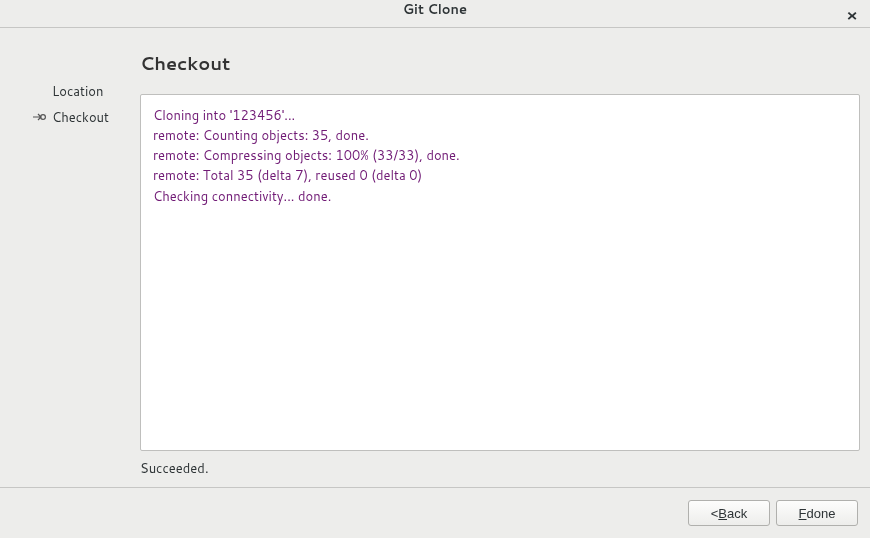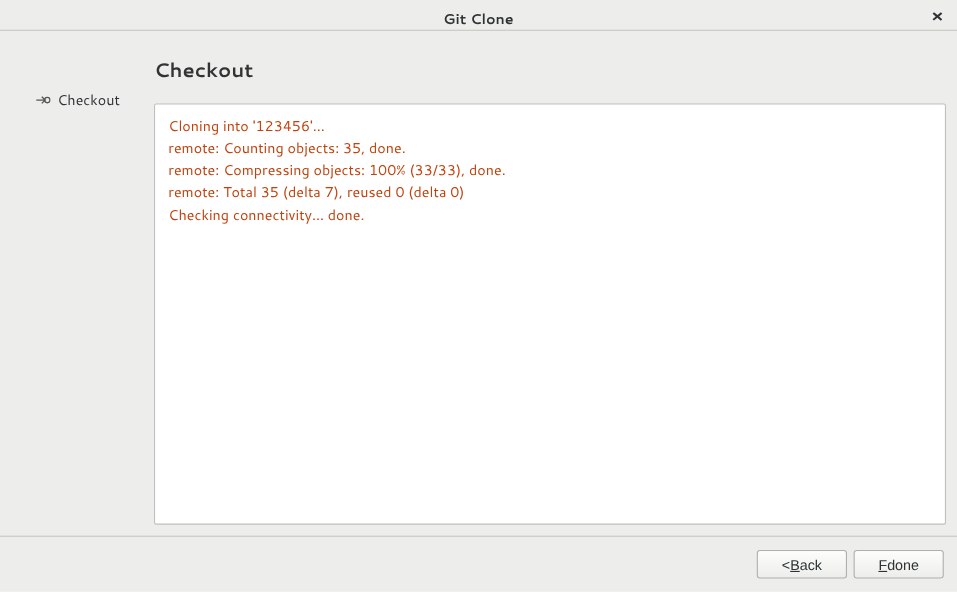--- a/index.html
+++ b/index.html
@@ -16,21 +16,21 @@
       height: 538px;
       overflow: hidden;
       display: flex;
       flex-direction: column;
     }
     .titlebar {
       height: 28px;
       background: #ededeb;
       border-bottom: 1px solid #c6c6c4;
       display: flex;
-      align-items: flex-end;
+      align-items: flex-start;
       justify-content: center;
       position: relative;
     }
     .titlebar .title {
       font-weight: bold;
       font-size: 13px;
     }
     .titlebar .close {
       position: absolute;
       right: 8px;
@@ -93,21 +93,21 @@
       flex: 1;
       background: #fff;
       border: 1px solid #bfbfbd;
       border-radius: 2px;
       padding: 10px 12px;
       overflow: auto;
       white-space: pre;
       font-family: "Cantarell", "DejaVu Sans", sans-serif;
       font-size: 13px;
       line-height: 1.55;
-      color: #c2410c;
+      color: #701a75;
     }
     .status {
       margin-top: 8px;
       font-size: 13px;
     }
     .footer {
       height: 50px;
       display: flex;
       align-items: center;
       justify-content: flex-end;
@@ -135,38 +135,45 @@
 </head>
 <body>
 
 <div class="titlebar">
   <span class="title">Git Clone</span>
   <span class="close">×</span>
 </div>
 
 <div class="body">
   <div class="sidebar">
+    <div class="sidebar-item">
+      <span class="arrow">
+        
+      </span>
+      <span class="label">Location</span>
+    </div>
     <div class="sidebar-item current">
       <span class="arrow">
         <svg width="14" height="12" viewBox="0 0 14 12">
             <path d="M1 6 H9 M6 3 L9 6 L6 9" stroke="#555" stroke-width="1.2" fill="none"></path>
             <circle cx="11" cy="6" r="2.4" fill="none" stroke="#555" stroke-width="1.2"></circle>
           </svg>
       </span>
       <span class="label">Checkout</span>
     </div>
   </div>
 
   <div class="main">
     <div class="page-title">Checkout</div>
     <div class="output-box" id="output">Cloning into '123456'...
 remote: Counting objects: 35, done.
 remote: Compressing objects: 100% (33/33), done.
 remote: Total 35 (delta 7), reused 0 (delta 0)
 Checking connectivity... done.</div>
+    <div class="status">Succeeded.</div>
   </div>
 </div>
 
 <div class="footer">
   <button class="btn">
     <span>&lt; </span>
       <span class="ul">B</span>
       <span>ack</span>
   </button>
   <button class="btn">

